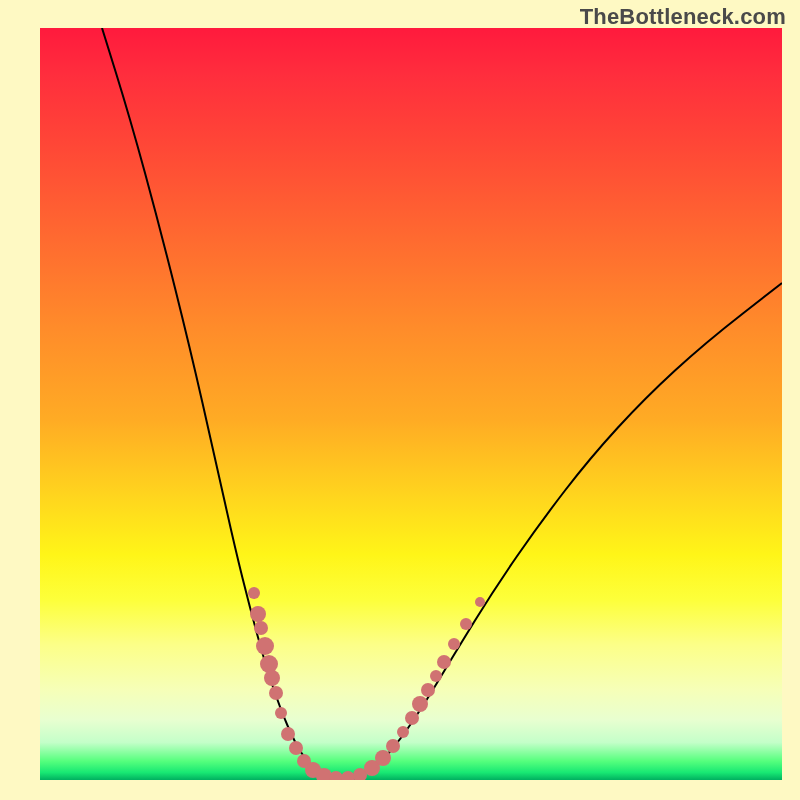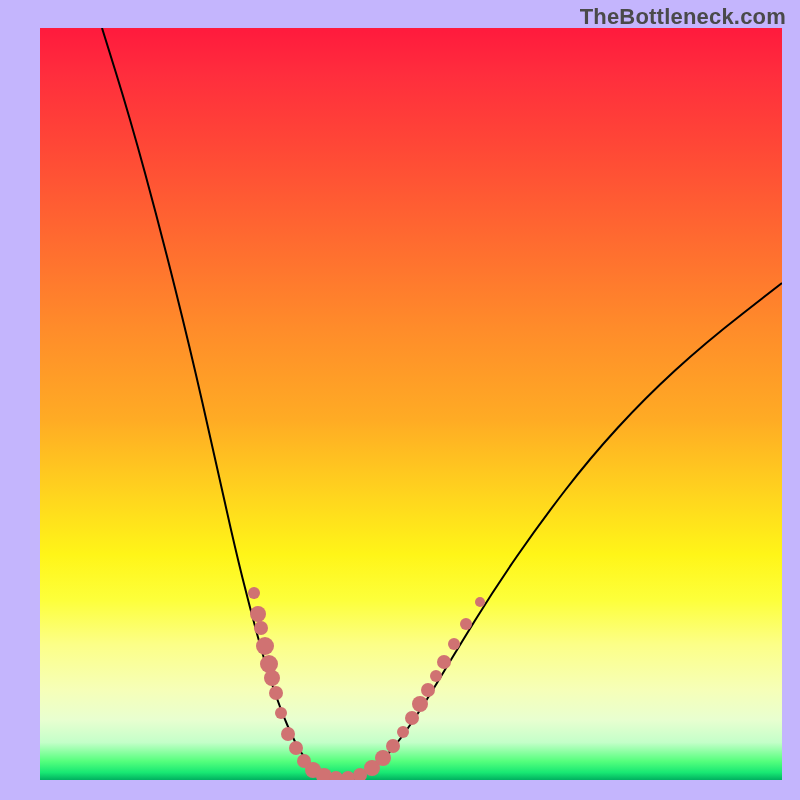--- a/index.html
+++ b/index.html
@@ -10,21 +10,21 @@
     background: #000;
     overflow: hidden;
     font-family: Arial, Helvetica, sans-serif;
   }
   .frame {
     position: absolute;
     left: 0;
     top: 0;
     width: 800px;
     height: 800px;
-    background: #c4b5fd;
+    background: #fef9c3;
   }
   .plot {
     position: absolute;
     left: 40px;
     top: 28px;
     width: 742px;
     height: 752px;
   }
   .gradient {
     position: absolute;

